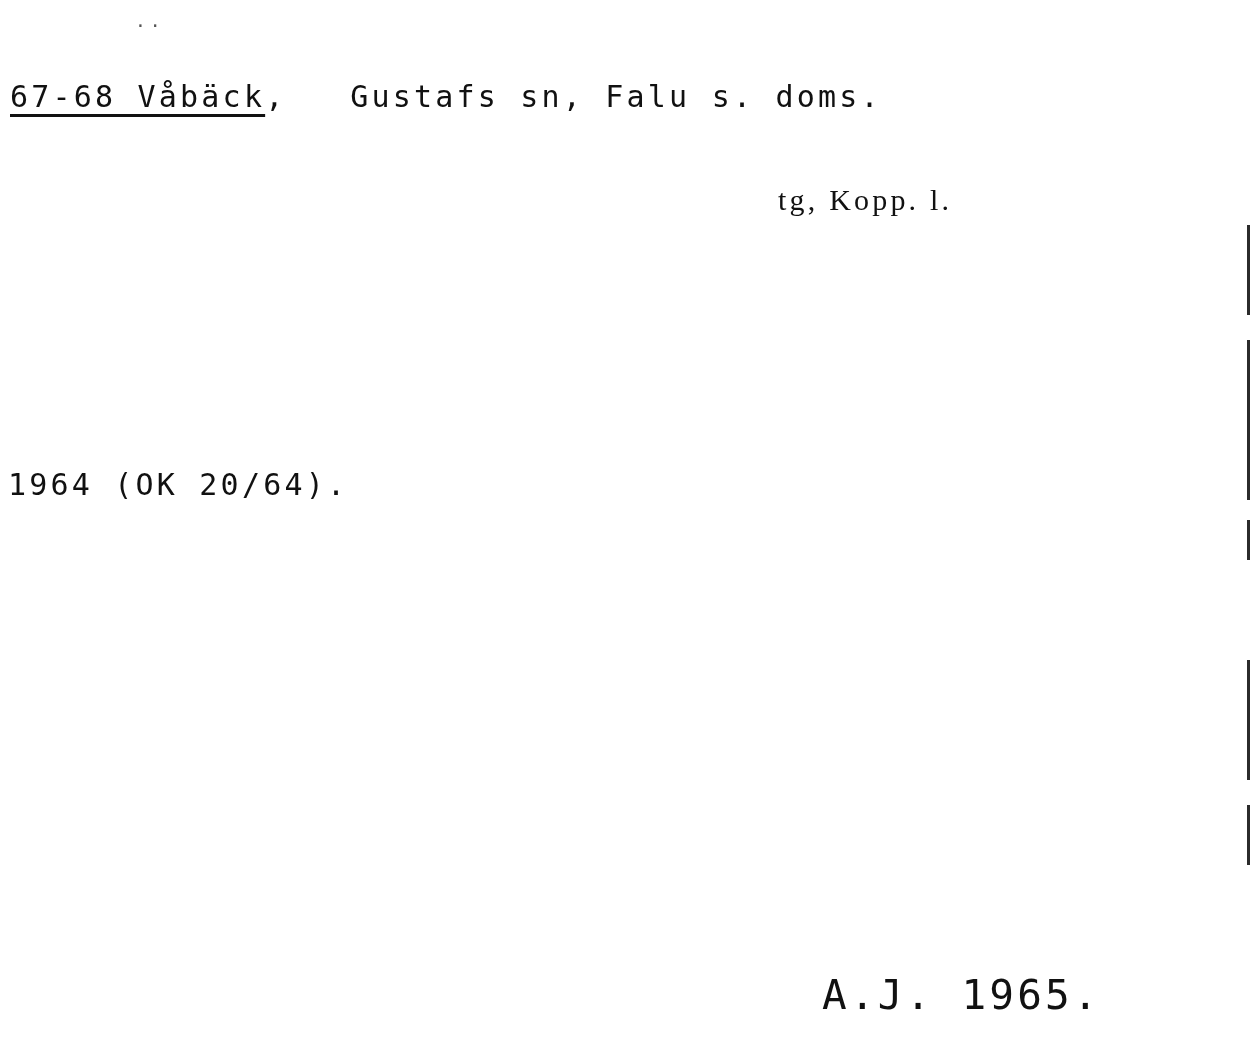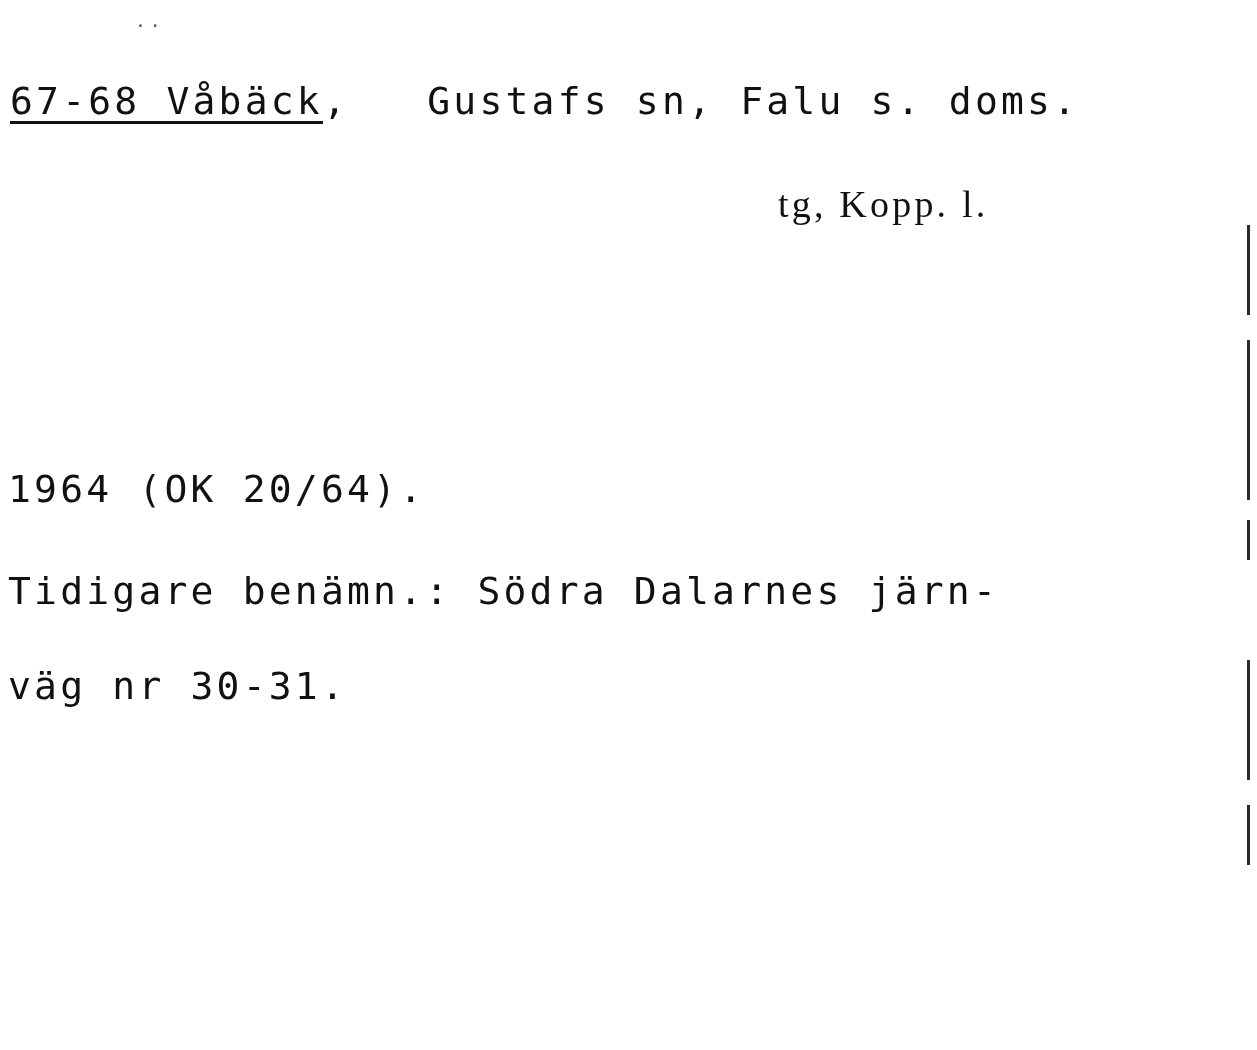--- a/index.html
+++ b/index.html
@@ -40,21 +40,21 @@
   }
   .em1 { top: 225px; height: 90px; }
   .em2 { top: 340px; height: 160px; }
   .em3 { top: 520px; height: 40px; }
   .em4 { top: 660px; height: 120px; }
   .em5 { top: 805px; height: 60px; }
 
   .line {
     position: absolute;
     white-space: pre;
-    font-size: 38px;
+    font-size: 30px;
     letter-spacing: 3.2px;
     line-height: 1;
   }
 
   .head1 { left: 10px; top: 82px; }
   .head1 .hdr-underline {
     text-decoration: underline;
     text-decoration-thickness: 3px;
     text-underline-offset: 7px;
   }
@@ -88,17 +88,16 @@
     <i class="em3"></i>
     <i class="em4"></i>
     <i class="em5"></i>
   </div>
 
   <div class="line head1"><span class="hdr-underline">67-68 Våbäck</span><span>,   Gustafs sn, Falu s. doms.</span></div>
 
   <div class="line head2">tg, Kopp. l.</div>
 
   <div class="line body2">1964 (OK 20/64).</div>
-  <div class="line body3">Tidigare benämn.: Södra Dalarnes järn-</div>
-  <div class="line body4">väg nr 30-31.</div>
 
+  <div class="signature">A.J. 1965.</div>
 
 </div>
 
 </body></html>

